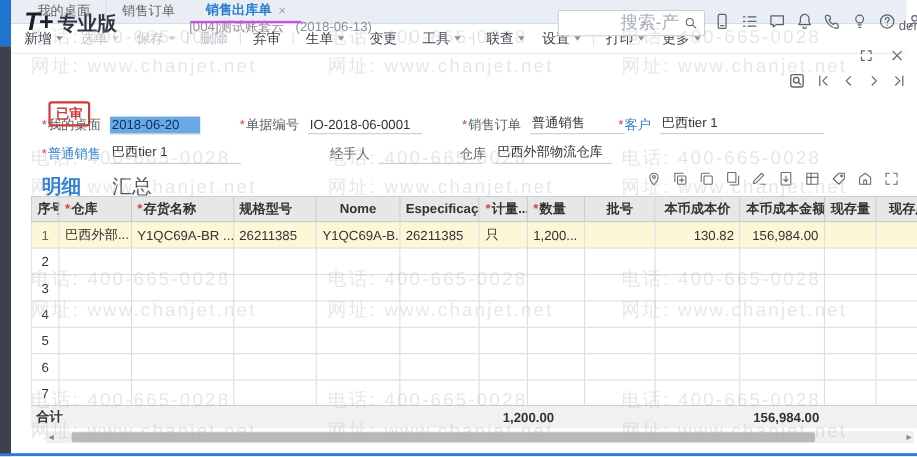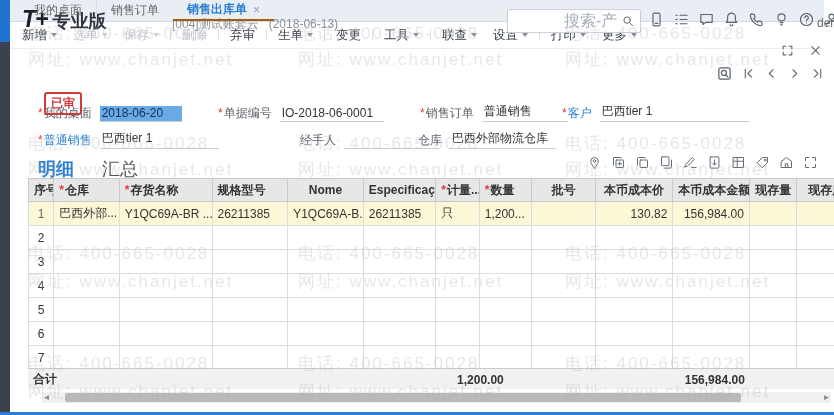--- a/index.html
+++ b/index.html
@@ -20,21 +20,21 @@
   #search-box input::placeholder{color:#a7adb8;}
   #topbar-icons{left:648px;top:11px;display:flex;gap:8px;align-items:center;}
   #username{left:817px;top:16px;font-size:12px;color:#666;white-space:nowrap;}
   .ic{width:17px;height:17px;stroke:#5b626e;fill:none;stroke-width:1.6;stroke-linecap:round;stroke-linejoin:round;}
   .ic-s{width:13px;height:13px;stroke:#5f6670;fill:none;stroke-width:2;stroke-linecap:round;stroke-linejoin:round;}
   .gic{width:15px;height:15px;stroke:#666c76;fill:none;stroke-width:1.6;stroke-linecap:round;stroke-linejoin:round;}
   
   #tabbar{left:10px;top:40px;width:824px;height:22px;background:#e9edf4;border-bottom:1px solid #d5dbe4;display:flex;align-items:stretch;padding-left:20px;box-sizing:border-box;}
   .wtab{font-size:12px;color:#666;display:flex;align-items:center;padding:0 14px;cursor:default;position:relative;}
   .wtab.sep{border-left:1px solid #d8dde6;}
-  .wtab.active{color:#2a7fd3;font-weight:bold;border-bottom:2px solid #a16207;}
+  .wtab.active{color:#2a7fd3;font-weight:bold;border-bottom:2px solid #d946ef;}
   .wtab .x{color:#98a0ab;font-weight:normal;margin-left:6px;font-size:12px;}
   #tabbar-icons{right:12px;top:44px;display:flex;gap:15px;align-items:center;}
   
   #toolbar{left:10px;top:63px;width:824px;height:27px;background:#fff;border-bottom:1px solid #ececec;display:flex;align-items:center;padding-left:14px;box-sizing:border-box;}
   .titem{font-size:12.5px;color:#3c4document149;color:#3c4149;padding:0 8px;display:flex;align-items:center;white-space:nowrap;}
   .titem .caret{width:0;height:0;border-left:3.5px solid transparent;border-right:3.5px solid transparent;border-top:4px solid #8a8f98;margin-left:4px;}
   .titem.dis{color:#c3c6cc;}
   .titem.dis .caret{border-top-color:#cfd2d8;}
   .tsep{width:1px;height:12px;background:#e2e2e2;margin:0 3px;}
   #toolbar-nav{right:10px;top:66px;display:flex;gap:10px;align-items:center;}

